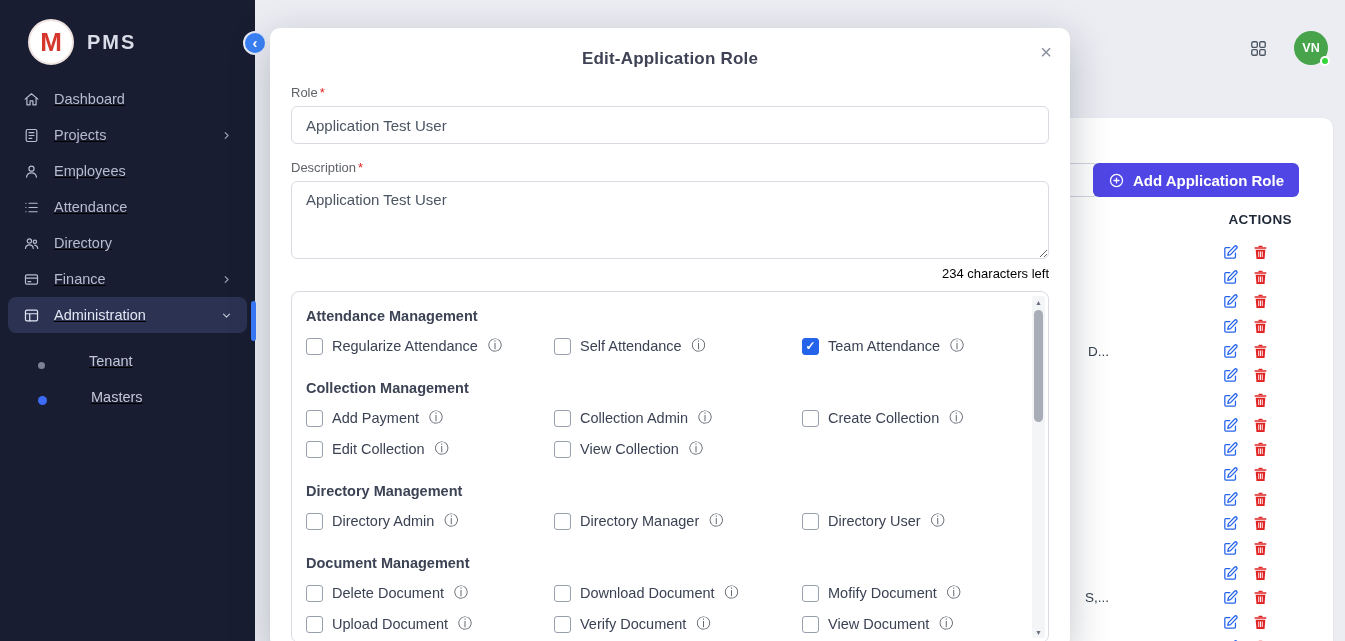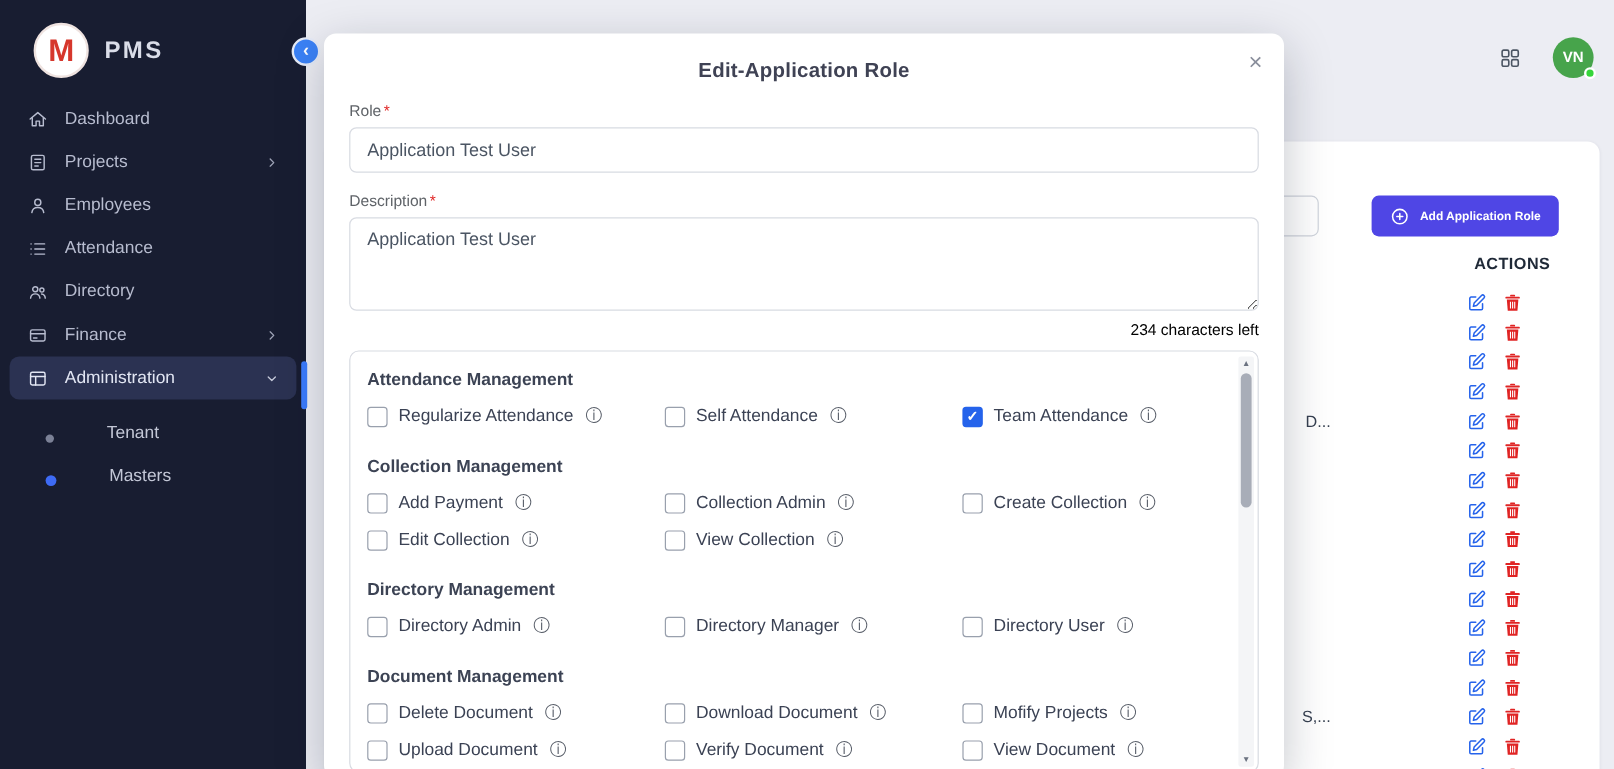--- a/index.html
+++ b/index.html
@@ -5,21 +5,21 @@
   * { margin:0; padding:0; box-sizing:border-box; }
   html,body { width:1345px; height:641px; overflow:hidden; }
   body { font-family:"Liberation Sans", sans-serif; background:#ecedf3; position:relative; }
 
   
   .sidebar { position:absolute; left:0; top:0; bottom:0; width:255px; background:#181d31; z-index:2; }
   .logo-row { display:flex; align-items:center; gap:13px; padding:19px 0 14px 28px; }
   .logo-circle { width:46px; height:46px; border-radius:50%; background:#ffffff; border:2px solid #efe3e0;
                  color:#d6372c; font-weight:bold; font-size:26px; display:flex; align-items:center; justify-content:center; }
   .logo-text { color:#dadde8; font-size:20px; font-weight:bold; letter-spacing:2px; }
-  .nav { padding-top:2px; }
+  .nav { padding-top:2px;text-decoration:underline; }
   .nav-item { height:36px; margin:0 8px; padding:0 14px; border-radius:8px; display:flex; align-items:center; gap:14px;
               color:#b7bccf; font-size:14.5px; cursor:pointer; }
   .nav-item.active { background:#2b3252; color:#e2e6f3; }
   .nav-icon { width:18px; height:18px; display:flex; align-items:center; justify-content:center; flex:0 0 auto; }
   .nav-label { flex:1 1 auto; white-space:nowrap; }
   .chev { width:14px; display:flex; align-items:center; justify-content:center; opacity:.85; }
   .sub-item { height:36px; margin:0 8px; padding:0 14px 0 30px; display:flex; align-items:flex-end; gap:44px;
               color:#c3c7d6; font-size:14.5px; cursor:pointer; border-radius:8px; }
   .bullet { width:7px; height:7px; border-radius:50%; background:#7b8196; flex:0 0 auto; }
   .sub-item.active .bullet { background:#3e6bf5; width:9px; height:9px; }
@@ -35,21 +35,21 @@
             font-size:12.5px; font-weight:bold; display:flex; align-items:center; justify-content:center; cursor:pointer; }
   .status-dot { position:absolute; right:-2px; bottom:-1px; width:10px; height:10px; border-radius:50%;
                 background:#35d63a; border:2px solid #fff; }
 
   
   .content-card { position:absolute; left:271px; top:118px; right:12px; bottom:0; background:#fff;
                   border-radius:10px 10px 0 0; box-shadow:0 1px 3px rgba(20,30,60,.07); z-index:1; }
   .search-input { position:absolute; top:45px; right:234px; width:210px; height:34px; border:1px solid #cfd4dc;
                   border-radius:6px; padding:0 10px; font-size:14px; color:#4b5563; background:#fff; }
   .add-role-btn { position:absolute; top:45px; right:34px; height:34px; padding:0 15px; background:#4f46e5; border:none;
-                  border-radius:6px; color:#fff; font-size:10px; font-weight:600; display:flex; align-items:center;
+                  border-radius:6px; color:#fff; font-size:15px; font-weight:600; display:flex; align-items:center;
                   gap:8px; cursor:pointer; font-family:inherit; }
   .actions-header { position:absolute; top:94px; right:41px; font-size:13.5px; font-weight:bold; color:#1f2937;
                     letter-spacing:.4px; }
   .rows-wrap { position:absolute; top:122px; right:64px; width:300px; }
   .action-row { position:relative; height:24.7px; display:flex; align-items:center; justify-content:flex-end; gap:13px; }
   .row-text { position:absolute; right:160px; font-size:13.5px; color:#374151; white-space:nowrap; }
   .icon-btn { display:flex; align-items:center; justify-content:center; cursor:pointer; background:none; border:none; padding:0; }
 
   
   .modal { position:absolute; left:270px; top:28px; width:800px; height:620px; background:#fff; border-radius:10px;
@@ -583,21 +583,21 @@
               <span>Delete Document</span>
               <span class="info">ⓘ</span>
             </label>
             <label class="perm-option">
               <span class="cbx"></span>
               <span>Download Document</span>
               <span class="info">ⓘ</span>
             </label>
             <label class="perm-option">
               <span class="cbx"></span>
-              <span>Mofify Projects</span>
+              <span>Mofify Document</span>
               <span class="info">ⓘ</span>
             </label>
             <label class="perm-option">
               <span class="cbx"></span>
               <span>Upload Document</span>
               <span class="info">ⓘ</span>
             </label>
             <label class="perm-option">
               <span class="cbx"></span>
               <span>Verify Document</span>

